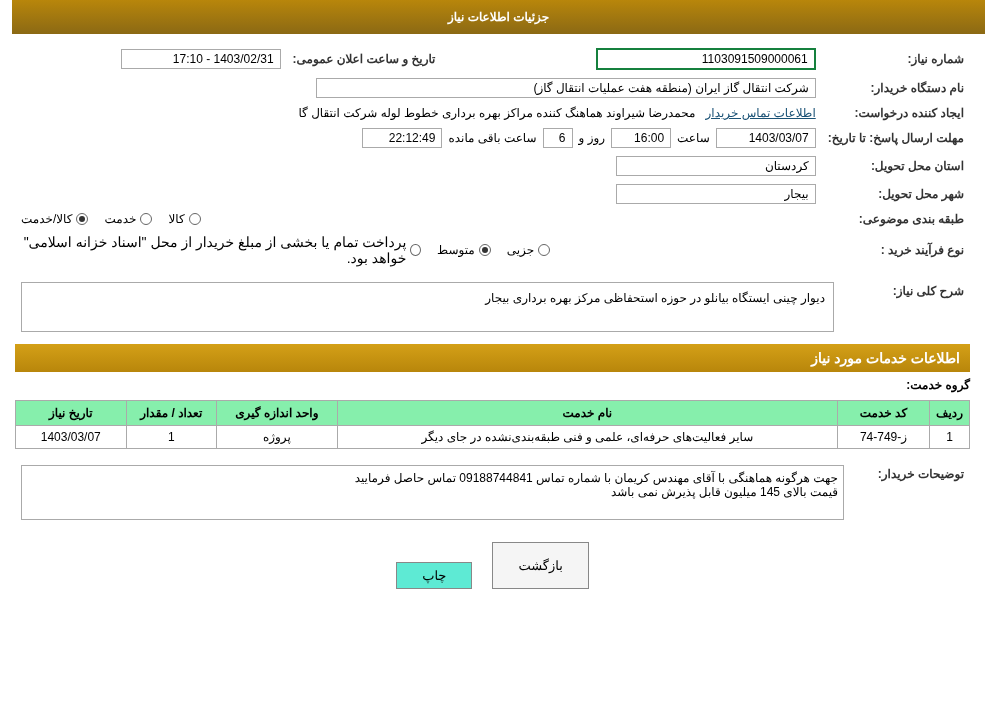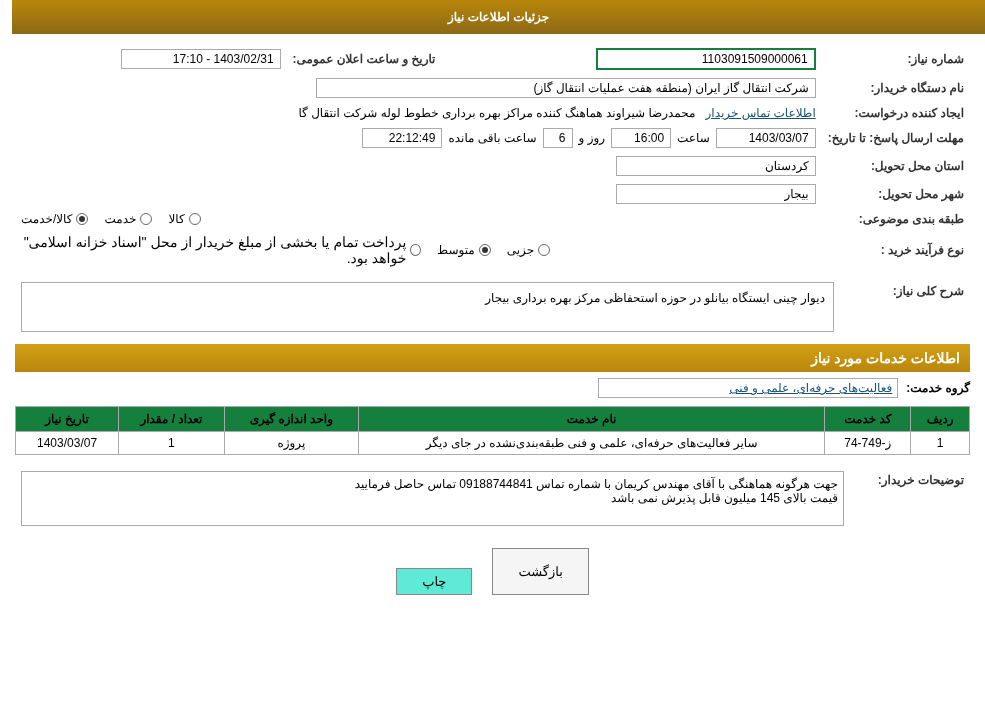--- a/index.html
+++ b/index.html
@@ -100,23 +100,23 @@
       top: 2px;
       left: 2px;
     }
     .service-table {
       width: 100%;
       border-collapse: collapse;
       margin-top: 6px;
       font-size: 12px;
     }
     .service-table th {
-      background: #15803d;
-      border: 1px solid #aaa;
-      padding: 5px 8px;
+      background: #86efac;
+      border: 1px solid #aaa;
+      padding: 5px 0;
       text-align: center;
       font-weight: bold;
     }
     .service-table td {
       border: 1px solid #aaa;
       padding: 4px 8px;
       text-align: center;
     }
     .service-table tr:nth-child(even) {
       background: #f9f9f9;
@@ -287,21 +287,20 @@
           </div>
         </td>
       </tr>
     </tbody>
       </table>
 
     <div class="section-header">اطلاعات خدمات مورد نیاز</div>
 
     <div style="margin-bottom:8px; display:flex; align-items:center; gap:8px;">
       <span style="font-weight:bold;">گروه خدمت:</span>
-      <span class="input-box" style="min-width:300px; color:#1a5276; text-decoration:underline; cursor:pointer;">فعالیت‌های حرفه‌ای، علمی و فنی</span>
     </div>
 
     <table class="service-table">
       <thead>
         <tr>
           <th>ردیف</th>
           <th>کد خدمت</th>
           <th>نام خدمت</th>
           <th>واحد اندازه گیری</th>
           <th>تعداد / مقدار</th>

